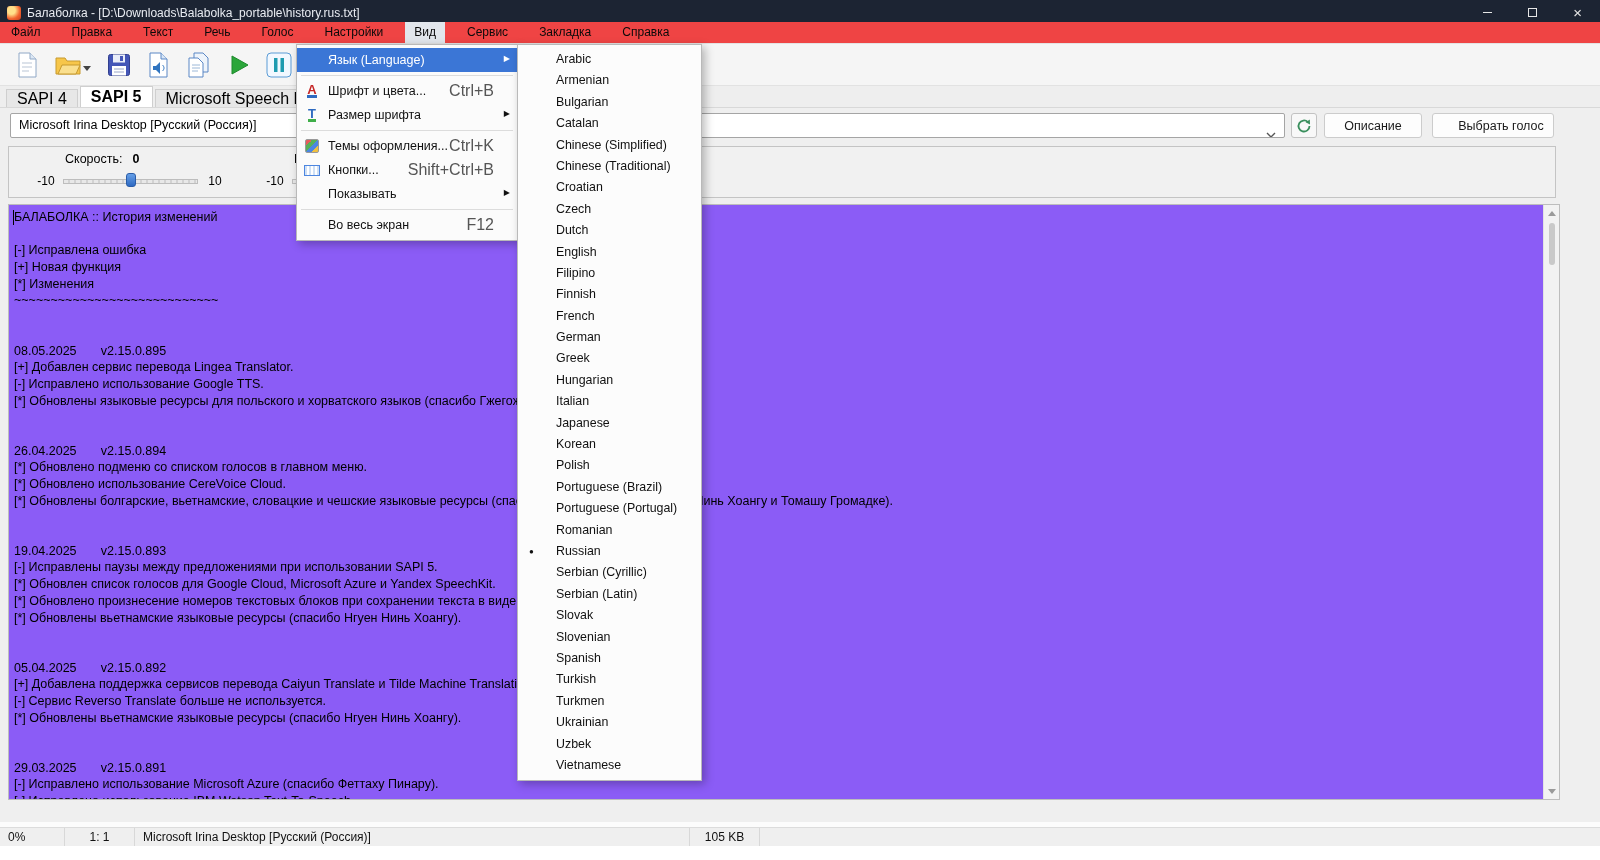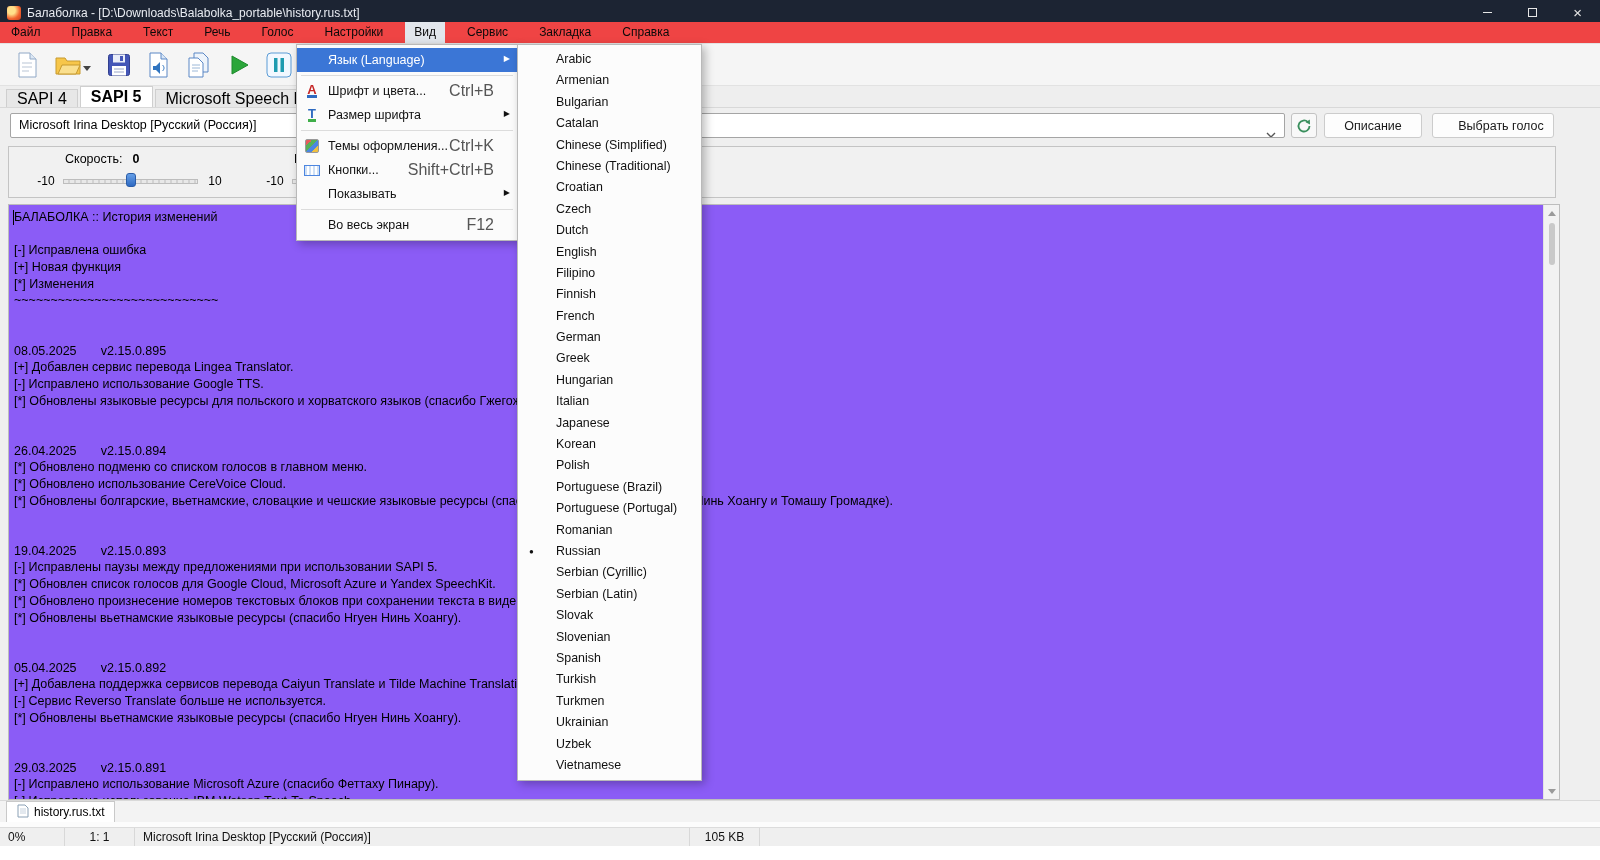--- a/index.html
+++ b/index.html
@@ -344,31 +344,20 @@
 
         <div class="eline">[-] Исправлено использование IBM Watson Text-To-Speech.</div>
       </div>
     <div class="vscroll">
       <div class="vs-up"></div>
       <div class="vs-thumb"></div>
       <div class="vs-down"></div>
     </div>
   </div>
 
-  <div class="file-tabbar">
-    <div class="file-tab">
-      <span class="ft-icon">
-        <svg width="12" height="14" viewBox="0 0 12 14">
-            <path d="M1 1h7l3 3v9H1z" fill="#fff" stroke="#8aa0b5"></path>
-            <path d="M3 5h6M3 7h6M3 9h6" stroke="#b9c6d6" stroke-width="0.8"></path>
-          </svg>
-      </span>
-      <span>history.rus.txt</span>
-    </div>
-  </div>
   <div class="mid-strip"></div>
 
   <div class="statusbar">
     <span class="sb-cell sb-progress">0%</span>
     <span class="sb-cell sb-pos">1: 1</span>
     <span class="sb-cell sb-voice">Microsoft Irina Desktop [Русский (Россия)]</span>
     <span class="sb-cell sb-size">105 KB</span>
     <span class="sb-cell sb-fill"></span>
   </div>
   <div class="bottom-strip"></div>

